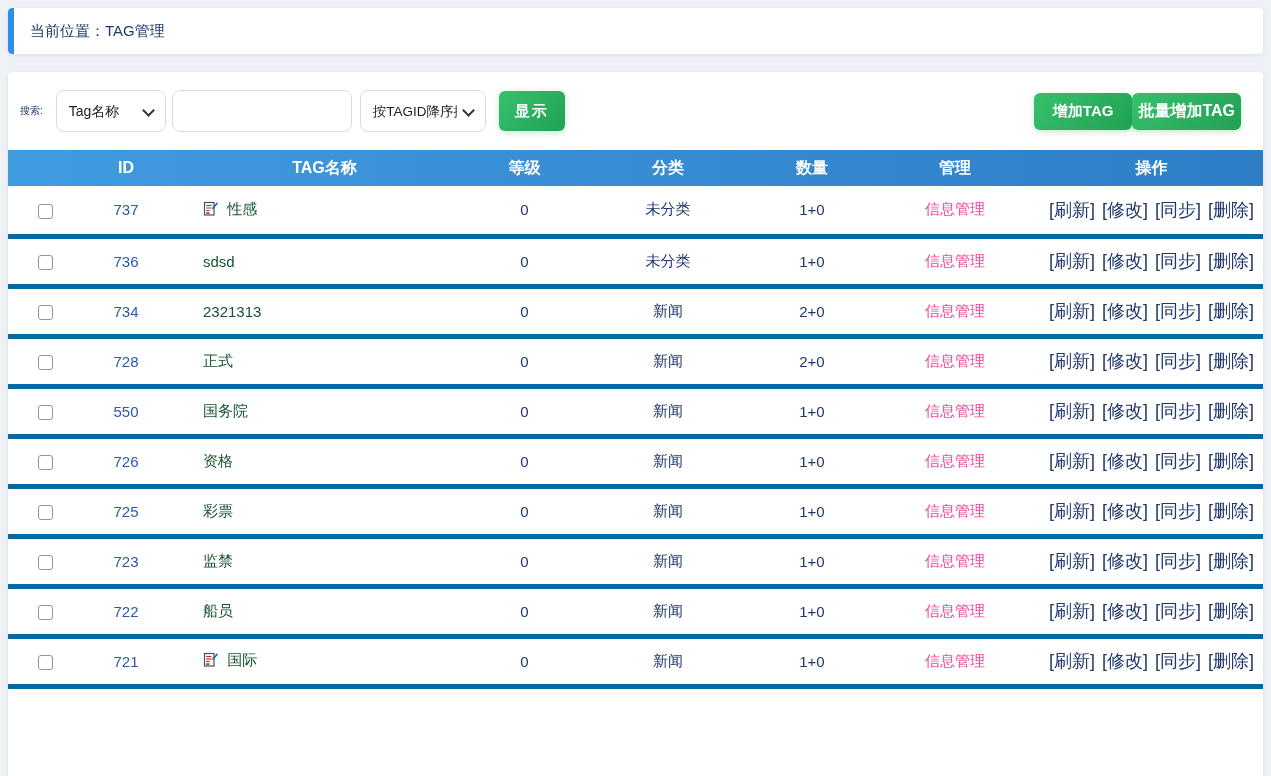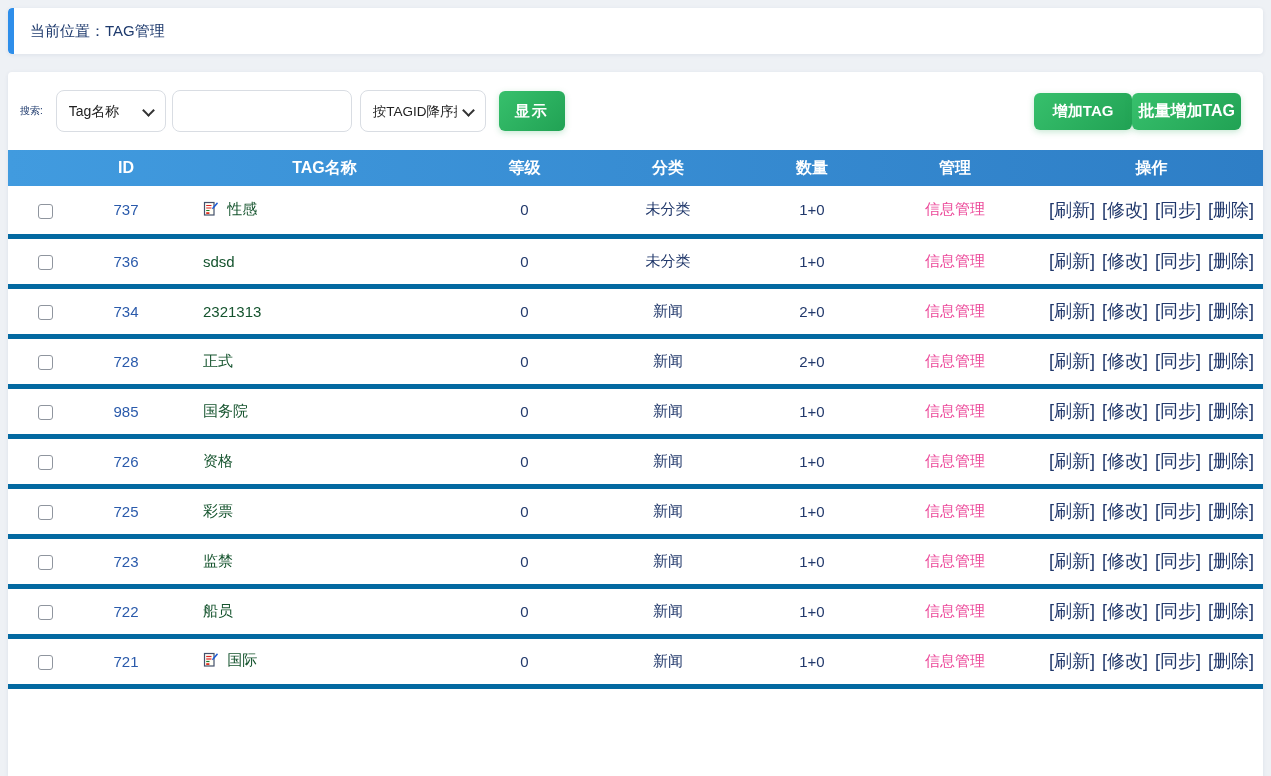--- a/index.html
+++ b/index.html
@@ -207,21 +207,21 @@
       <a class="name-link">正式</a>
     </td>
     <td>0</td>
     <td>新闻</td>
     <td>2+0</td>
     <td><a class="manage-link">信息管理</a></td>
     <td><a class="act">[刷新]</a><a class="act">[修改]</a><a class="act">[同步]</a><a class="act">[删除]</a></td>
   </tr>
         <tr>
     <td class="c-check"><input type="checkbox" style=""></td>
-    <td><a class="id-link">985</a></td>
+    <td><a class="id-link">550</a></td>
     <td class="c-name">
       
       <a class="name-link">国务院</a>
     </td>
     <td>0</td>
     <td>新闻</td>
     <td>1+0</td>
     <td><a class="manage-link">信息管理</a></td>
     <td><a class="act">[刷新]</a><a class="act">[修改]</a><a class="act">[同步]</a><a class="act">[删除]</a></td>
   </tr>

